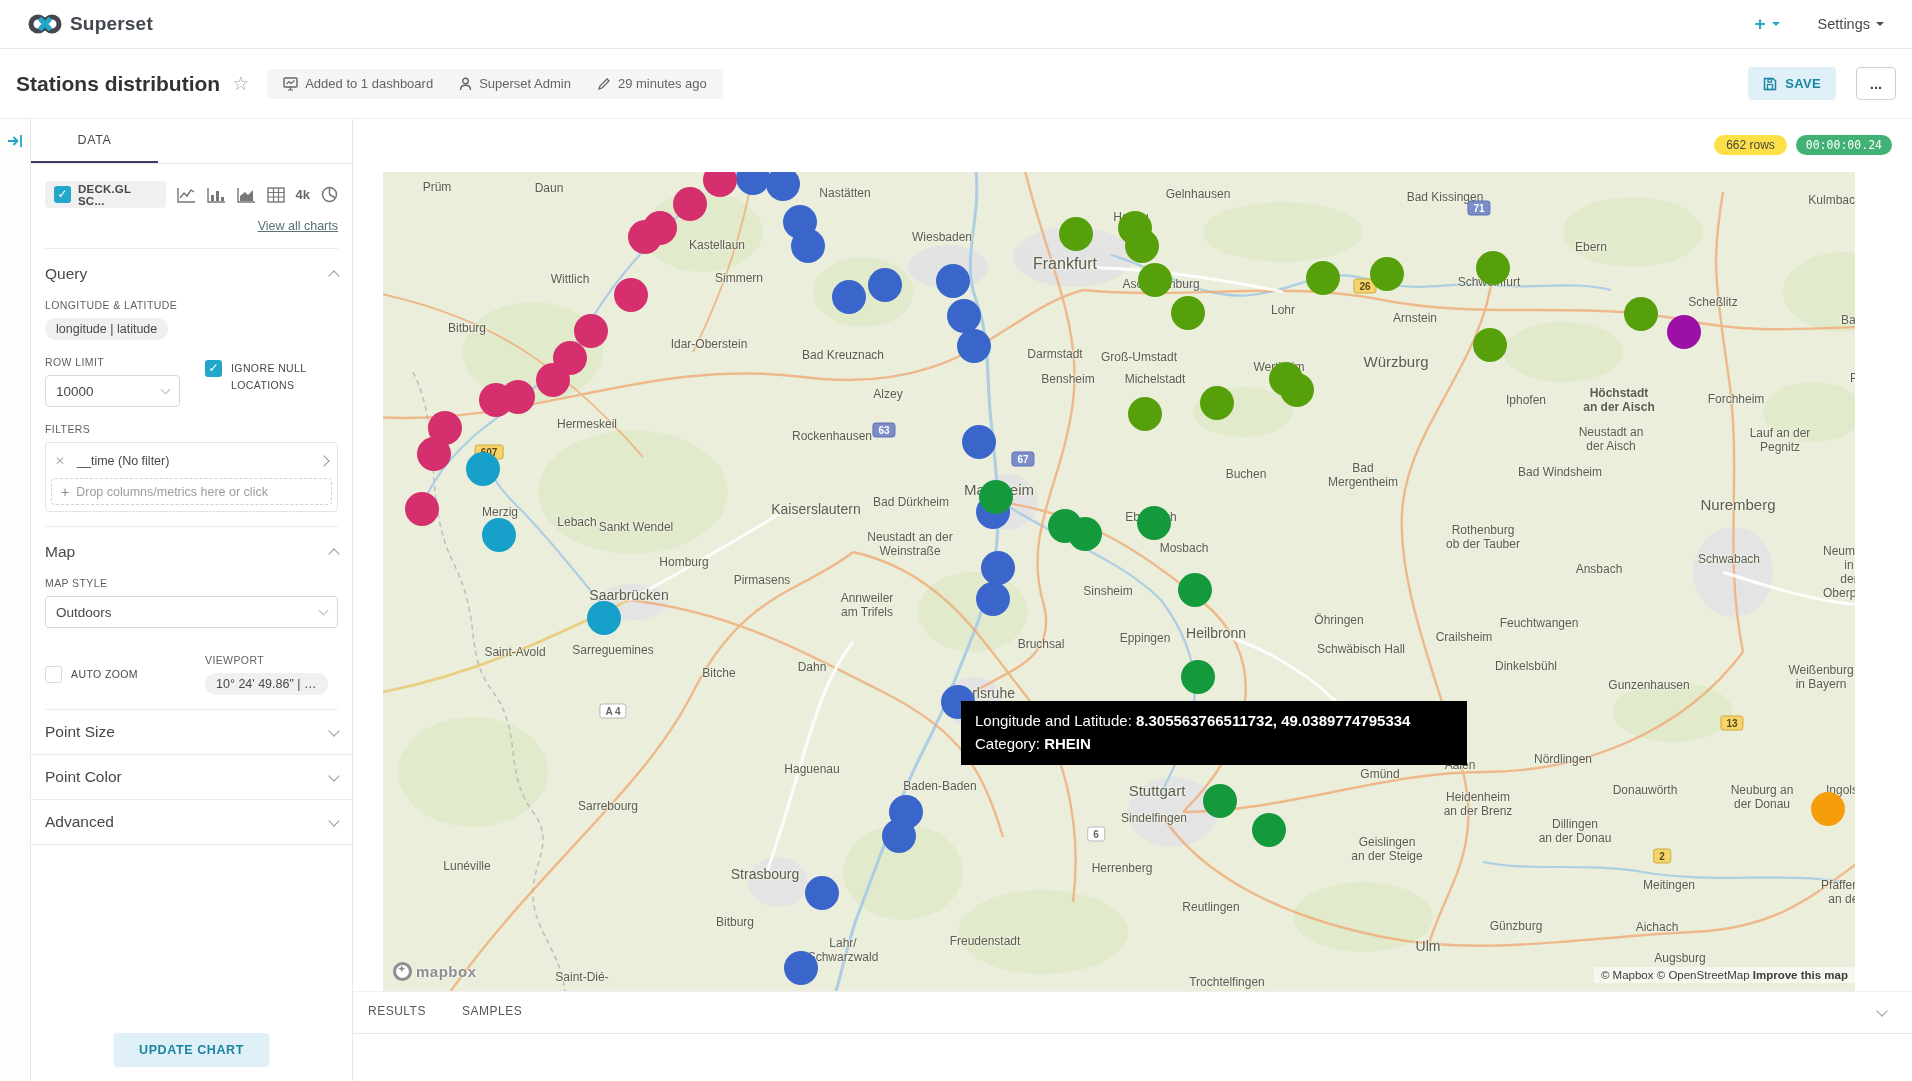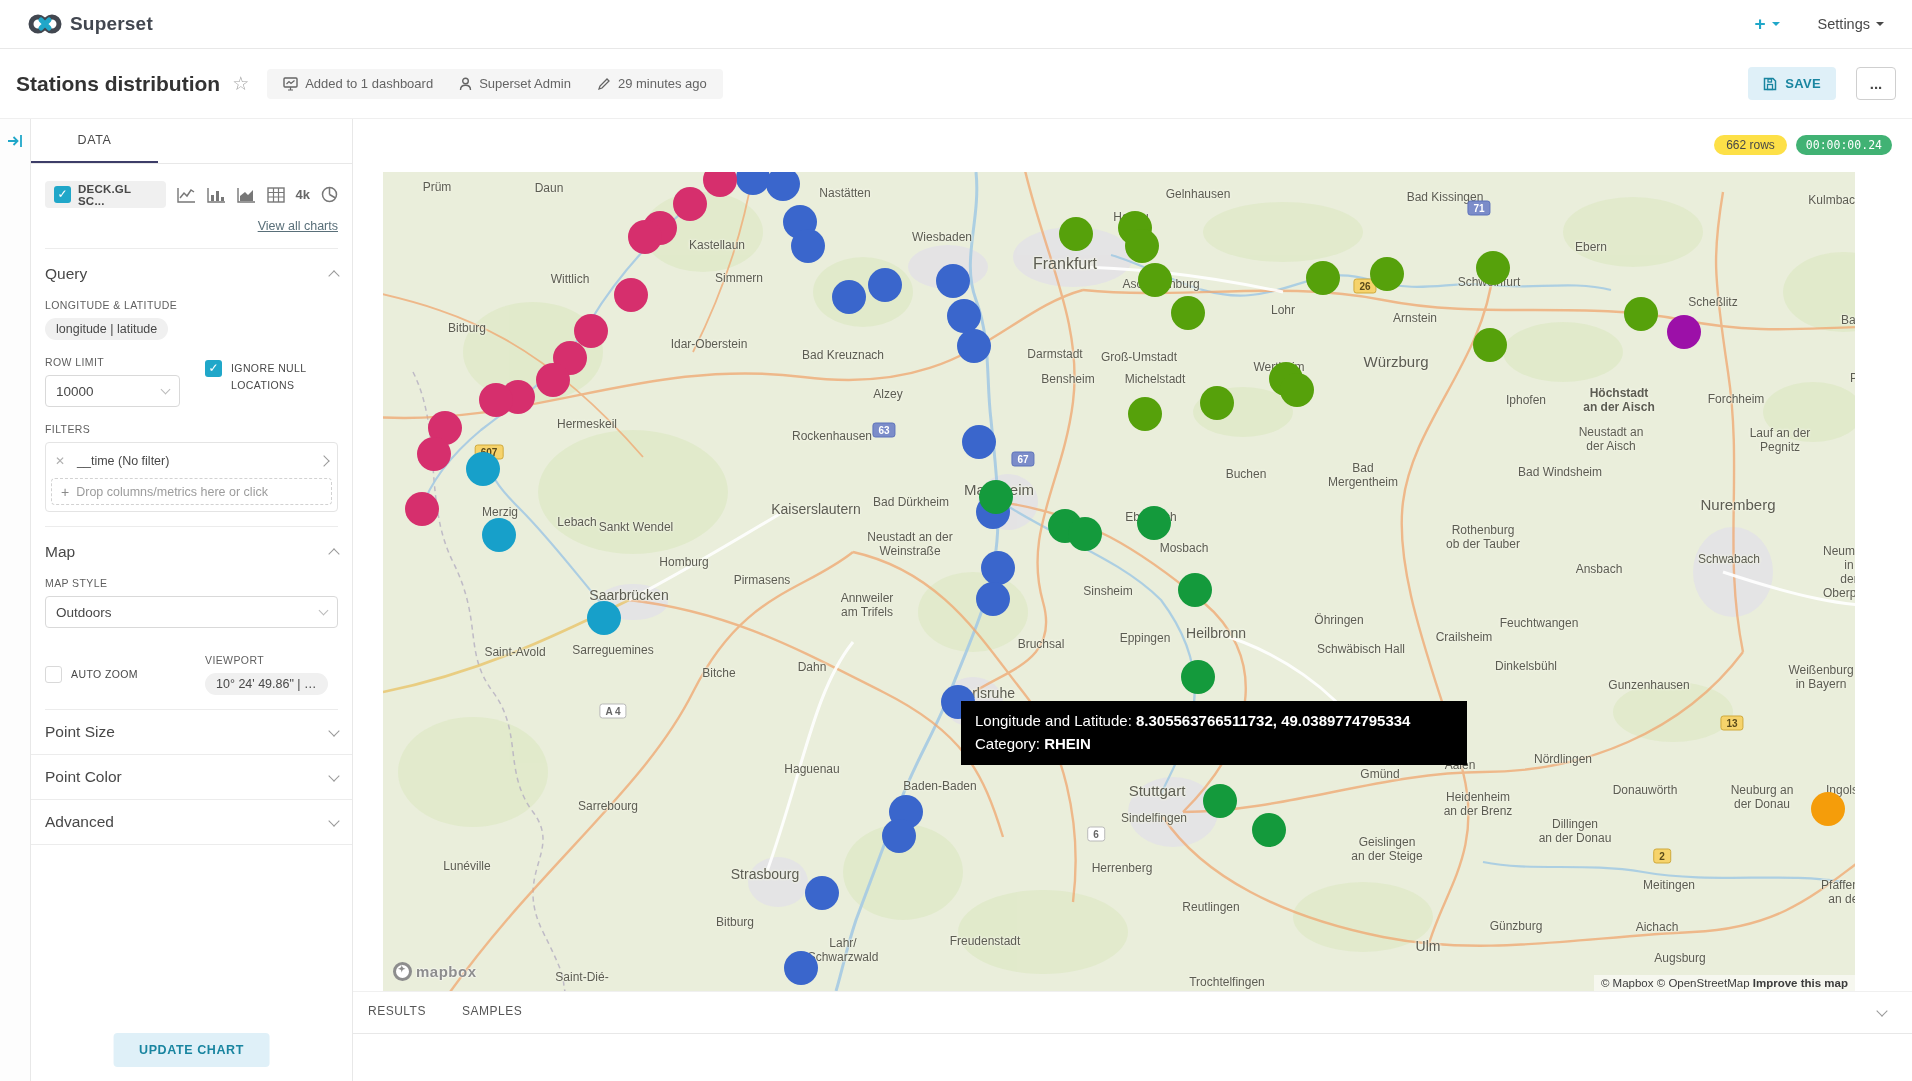--- a/index.html
+++ b/index.html
@@ -84,21 +84,21 @@
   .city { position:absolute; transform:translate(-50%,-50%); font-size:12px; color:#5c5c52; white-space:pre-line; text-align:center; line-height:1.18; text-shadow:0 0 3px #f2f4e6,0 0 3px #f2f4e6,0 0 2px #f2f4e6; pointer-events:none; }
   .shield { position:absolute; transform:translate(-50%,-50%); font-size:10px; font-weight:bold; padding:1px 5px; border-radius:3px; border:1px solid; pointer-events:none; }
   .shield.blue { background:#7b8cc9; border-color:#5d72bb; color:#fff; }
   .shield.yellow { background:#f6d36b; border-color:#cfa93c; color:#5a4a1a; }
   .shield.white { background:#fff; border-color:#b9b9b9; color:#666; }
   .dot { position:absolute; width:34px; height:34px; border-radius:50%; transform:translate(-50%,-50%); cursor:pointer; }
   .map-tooltip { position:absolute; left:578px; top:529px; width:506px; background:#000; color:#fff; padding:9px 14px 10px; font-size:15px; line-height:1.5; z-index:6; }
   .mapbox-logo { position:absolute; left:10px; bottom:10px; display:flex; align-items:center; gap:4px; color:#8d8d8d; font-weight:bold; font-size:15px; letter-spacing:.5px; text-shadow:0 0 2px #fff,0 0 2px #fff; }
   .mapbox-logo .mb-circle { width:19px; height:19px; border-radius:50%; border:3px solid #8d8d8d; background:#fff; position:relative; }
   .mapbox-logo .mb-circle::after { content:"✦"; position:absolute; left:2px; top:-1px; font-size:9px; color:#8d8d8d; }
-  .attribution { position:absolute; right:0; bottom:0; font-size:11.5px; color:#3c3c3c; background:rgba(255,255,255,.55); padding:2px 7px;margin-left:44px; }
+  .attribution { position:absolute; right:0; bottom:8px; font-size:11.5px; color:#3c3c3c; background:rgba(255,255,255,.55); padding:2px 7px;margin-left:44px; }
   .attribution b { font-weight:bold; }
 
   
   .results { height:90px; border-top:1px solid #f0f0f0; position:relative; background:#fff; }
   .results-tabs { display:flex; gap:36px; padding:12px 0 0 15px; height:42px; border-bottom:1px solid #e8e8e8; }
   .results-tab { font-size:12px; letter-spacing:.5px; color:#565656; cursor:pointer; }
   .results-chev { position:absolute; right:26px; top:12px; cursor:pointer; }
 </style>
 </head>
 <body>

